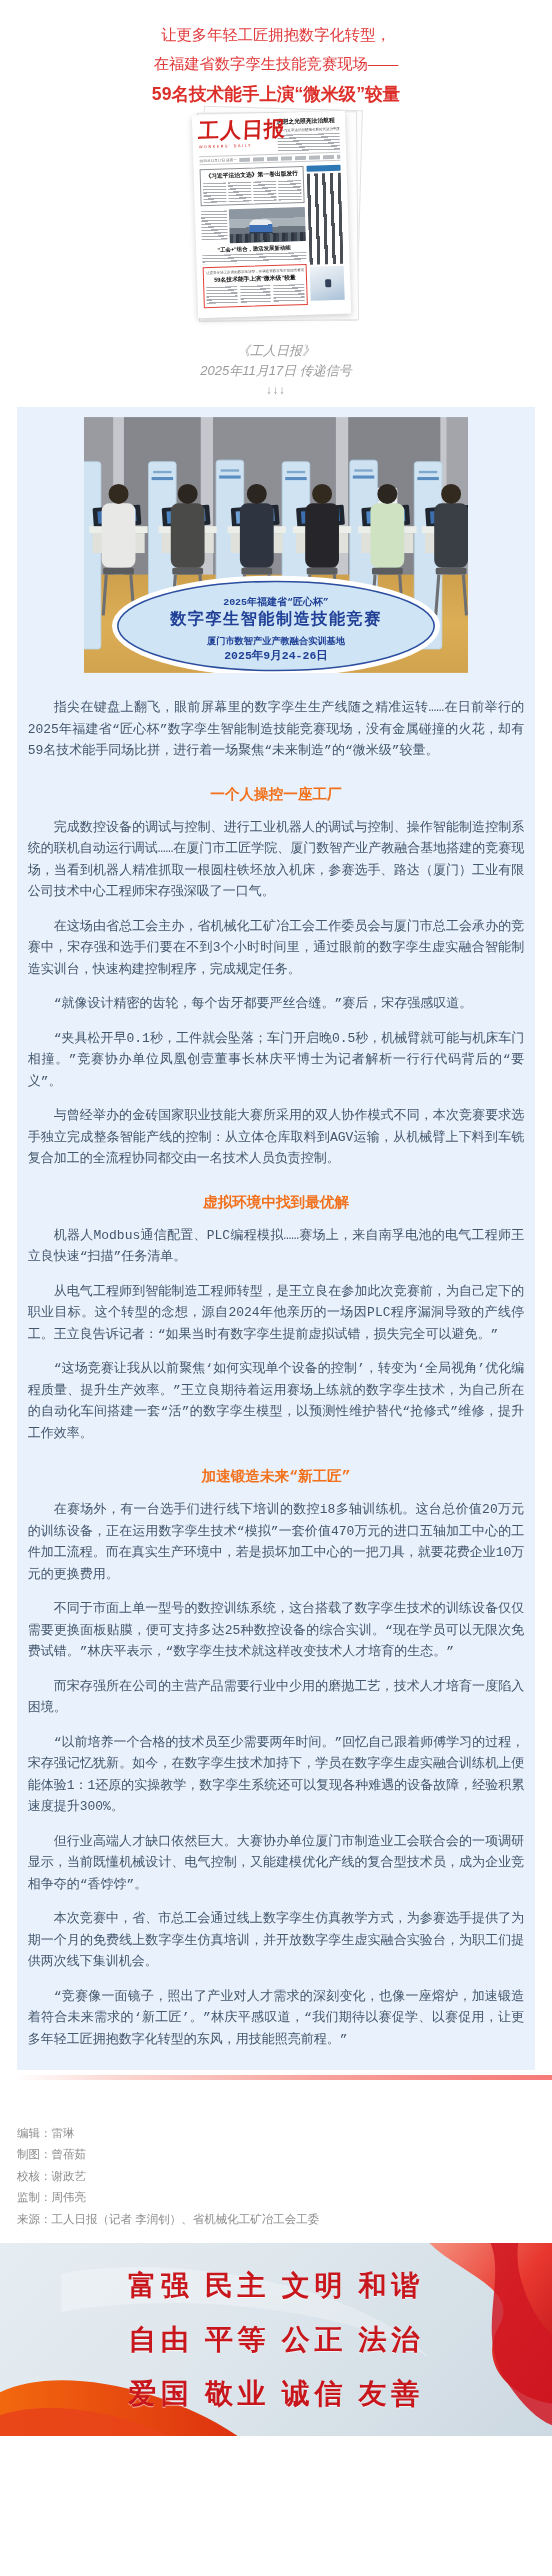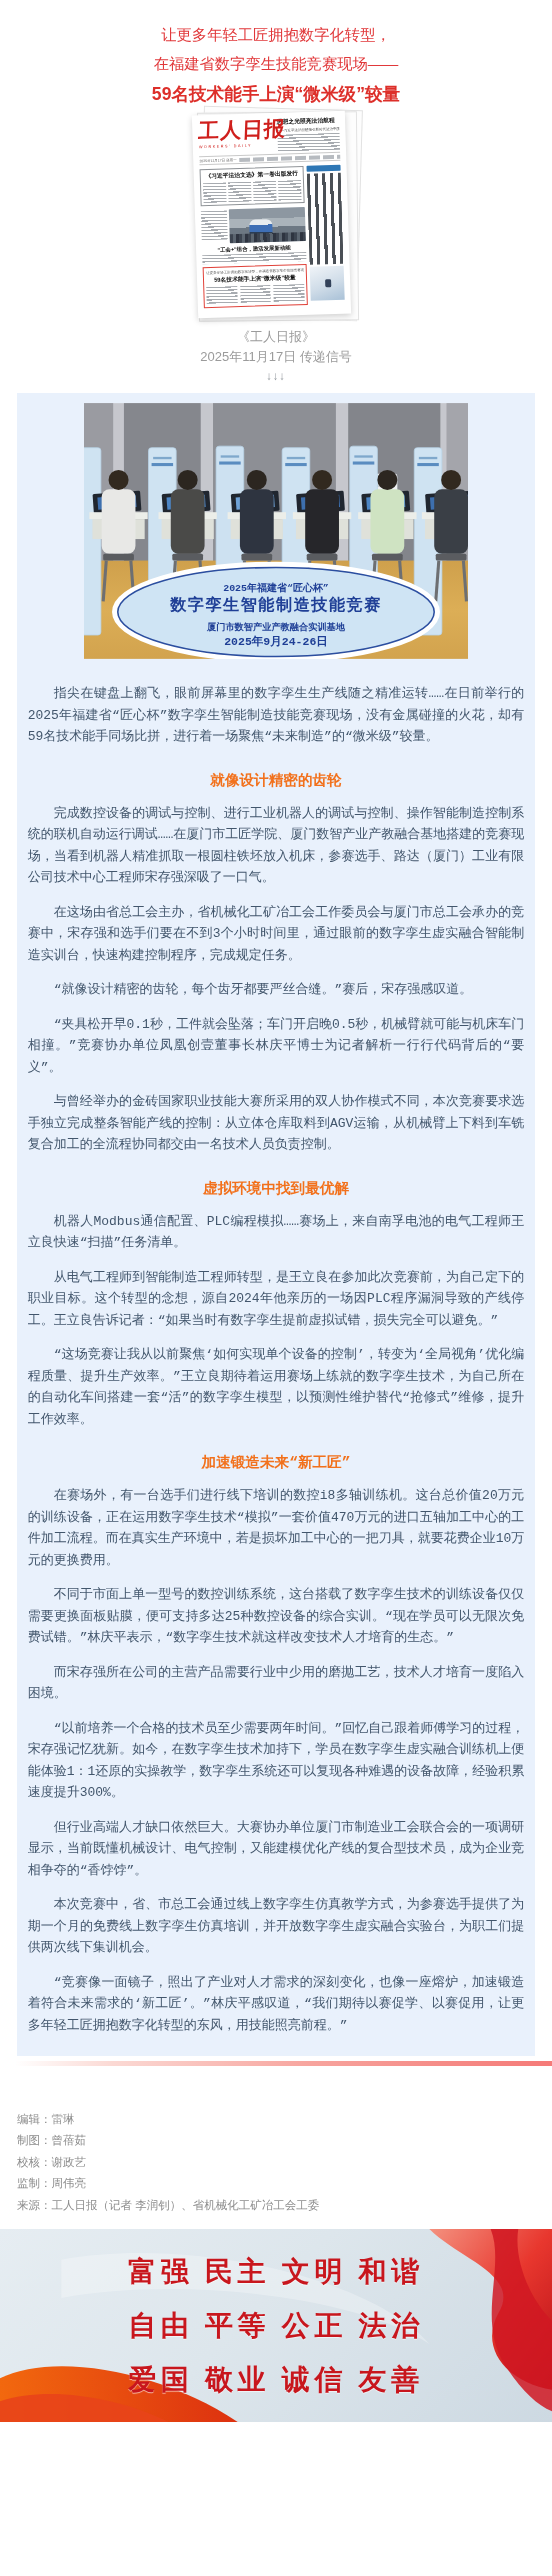--- a/index.html
+++ b/index.html
@@ -57,21 +57,21 @@
   .np-h2-bars{height:9.2px;margin-top:1.5px;}
   .np-redbox{border:1.2px solid #e04038;margin-top:3.1px;padding:2.3px 2.3px 3.1px;}
   .np-kicker{font-size:3.5px;color:#555;text-align:center;white-space:nowrap;overflow:hidden;}
   .np-rb-title{font-size:5.8px;font-weight:bold;color:#0d0d0d;text-align:center;margin-top:0.8px;white-space:nowrap;overflow:hidden;}
   .np-tag{height:6.1px;background:#2e77b5;border-radius:0.8px;}
   .np-vbars{height:91px;background:repeating-linear-gradient(90deg,#4a4f55 0 3.1px,transparent 3.1px 7.7px);}
   .np-photo2{height:34px;background:linear-gradient(160deg,#f0f4f8,#cfdce8 55%,#a9c1d7);position:relative;}
   .np-photo2::after{content:"";position:absolute;left:45%;top:38%;width:6.1px;height:7.7px;background:#33425a;border-radius:1.5px;}
 
   
-  .caption{，text-align:center;margin-top:1px;}
+  .caption{，text-align:center;margin-top:15px;font-style:italic;}
   .caption div{text-align:center;}
   .caption-line{font-size:13px;line-height:20px;color:#9b9b9b;}
   .caption-arrows{font-size:11.5px;line-height:18.4px;color:#8f959b;letter-spacing:0.8px;}
 
   
   .article-panel{margin:7.7px 17px 0;background:#e9f1fc;padding:10px 10.7px 20px;box-sizing:border-box;font-family:Liberation Mono, monospace;}
   .venue-photo{display:block;margin:0 auto;}
   .article-body{margin-top:24px;}
   .article-body p{margin:13px 0 0;font-size:13px;line-height:21.5px;color:#42566c;text-indent:2em;
     text-align:justify;}
@@ -316,21 +316,21 @@
       <ellipse cx="250" cy="272" rx="206" ry="58" fill="#cfe4f4" stroke="#2b4ea0" stroke-width="2"></ellipse>
       <text x="250" y="245" text-anchor="middle" font-size="13" font-weight="bold" fill="#1f3f96">2025年福建省“匠心杯”</text>
       <text x="250" y="270" text-anchor="middle" font-size="21" font-weight="bold" letter-spacing="2" fill="#1f3f96">数字孪生智能制造技能竞赛</text>
       <text x="250" y="295" text-anchor="middle" font-size="12" font-weight="bold" fill="#1f3f96">厦门市数智产业产教融合实训基地</text>
       <text x="250" y="315" text-anchor="middle" font-size="15" font-weight="bold" fill="#1f3f96">2025年9月24-26日</text>
     </g>
   </svg>
 
   <div class="article-body" id="article-body">
       <p>指尖在键盘上翻飞，眼前屏幕里的数字孪生生产线随之精准运转……在日前举行的2025年福建省“匠心杯”数字孪生智能制造技能竞赛现场，没有金属碰撞的火花，却有59名技术能手同场比拼，进行着一场聚焦“未来制造”的“微米级”较量。</p>
-      <div class="sec-heading">就像设计精密的齿轮</div>
+      <div class="sec-heading">一个人操控一座工厂</div>
       <p>完成数控设备的调试与控制、进行工业机器人的调试与控制、操作智能制造控制系统的联机自动运行调试……在厦门市工匠学院、厦门数智产业产教融合基地搭建的竞赛现场，当看到机器人精准抓取一根圆柱铁坯放入机床，参赛选手、路达（厦门）工业有限公司技术中心工程师宋存强深吸了一口气。</p>
       <p>在这场由省总工会主办，省机械化工矿冶工会工作委员会与厦门市总工会承办的竞赛中，宋存强和选手们要在不到3个小时时间里，通过眼前的数字孪生虚实融合智能制造实训台，快速构建控制程序，完成规定任务。</p>
       <p>“就像设计精密的齿轮，每个齿牙都要严丝合缝。”赛后，宋存强感叹道。</p>
       <p>“夹具松开早0.1秒，工件就会坠落；车门开启晚0.5秒，机械臂就可能与机床车门相撞。”竞赛协办单位凤凰创壹董事长林庆平博士为记者解析一行行代码背后的“要义”。</p>
       <p>与曾经举办的金砖国家职业技能大赛所采用的双人协作模式不同，本次竞赛要求选手独立完成整条智能产线的控制：从立体仓库取料到AGV运输，从机械臂上下料到车铣复合加工的全流程协同都交由一名技术人员负责控制。</p>
       <div class="sec-heading">虚拟环境中找到最优解</div>
       <p>机器人Modbus通信配置、PLC编程模拟……赛场上，来自南孚电池的电气工程师王立良快速“扫描”任务清单。</p>
       <p>从电气工程师到智能制造工程师转型，是王立良在参加此次竞赛前，为自己定下的职业目标。这个转型的念想，源自2024年他亲历的一场因PLC程序漏洞导致的产线停工。王立良告诉记者：“如果当时有数字孪生提前虚拟试错，损失完全可以避免。”</p>
       <p>“这场竞赛让我从以前聚焦‘如何实现单个设备的控制’，转变为‘全局视角’优化编程质量、提升生产效率。”王立良期待着运用赛场上练就的数字孪生技术，为自己所在的自动化车间搭建一套“活”的数字孪生模型，以预测性维护替代“抢修式”维修，提升工作效率。</p>
       <div class="sec-heading">加速锻造未来“新工匠”</div>

